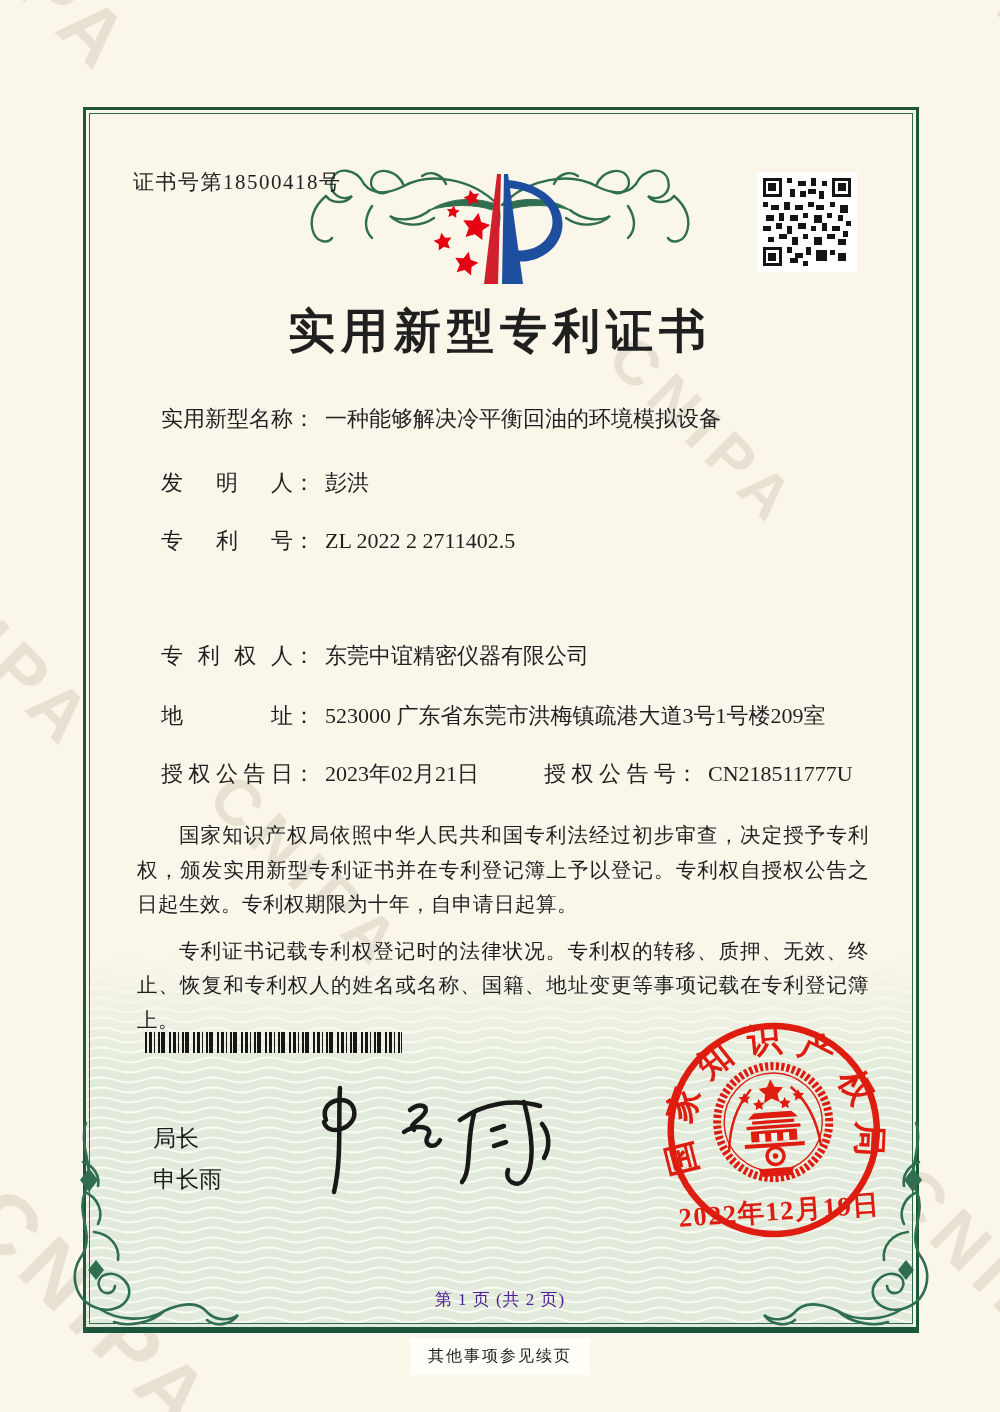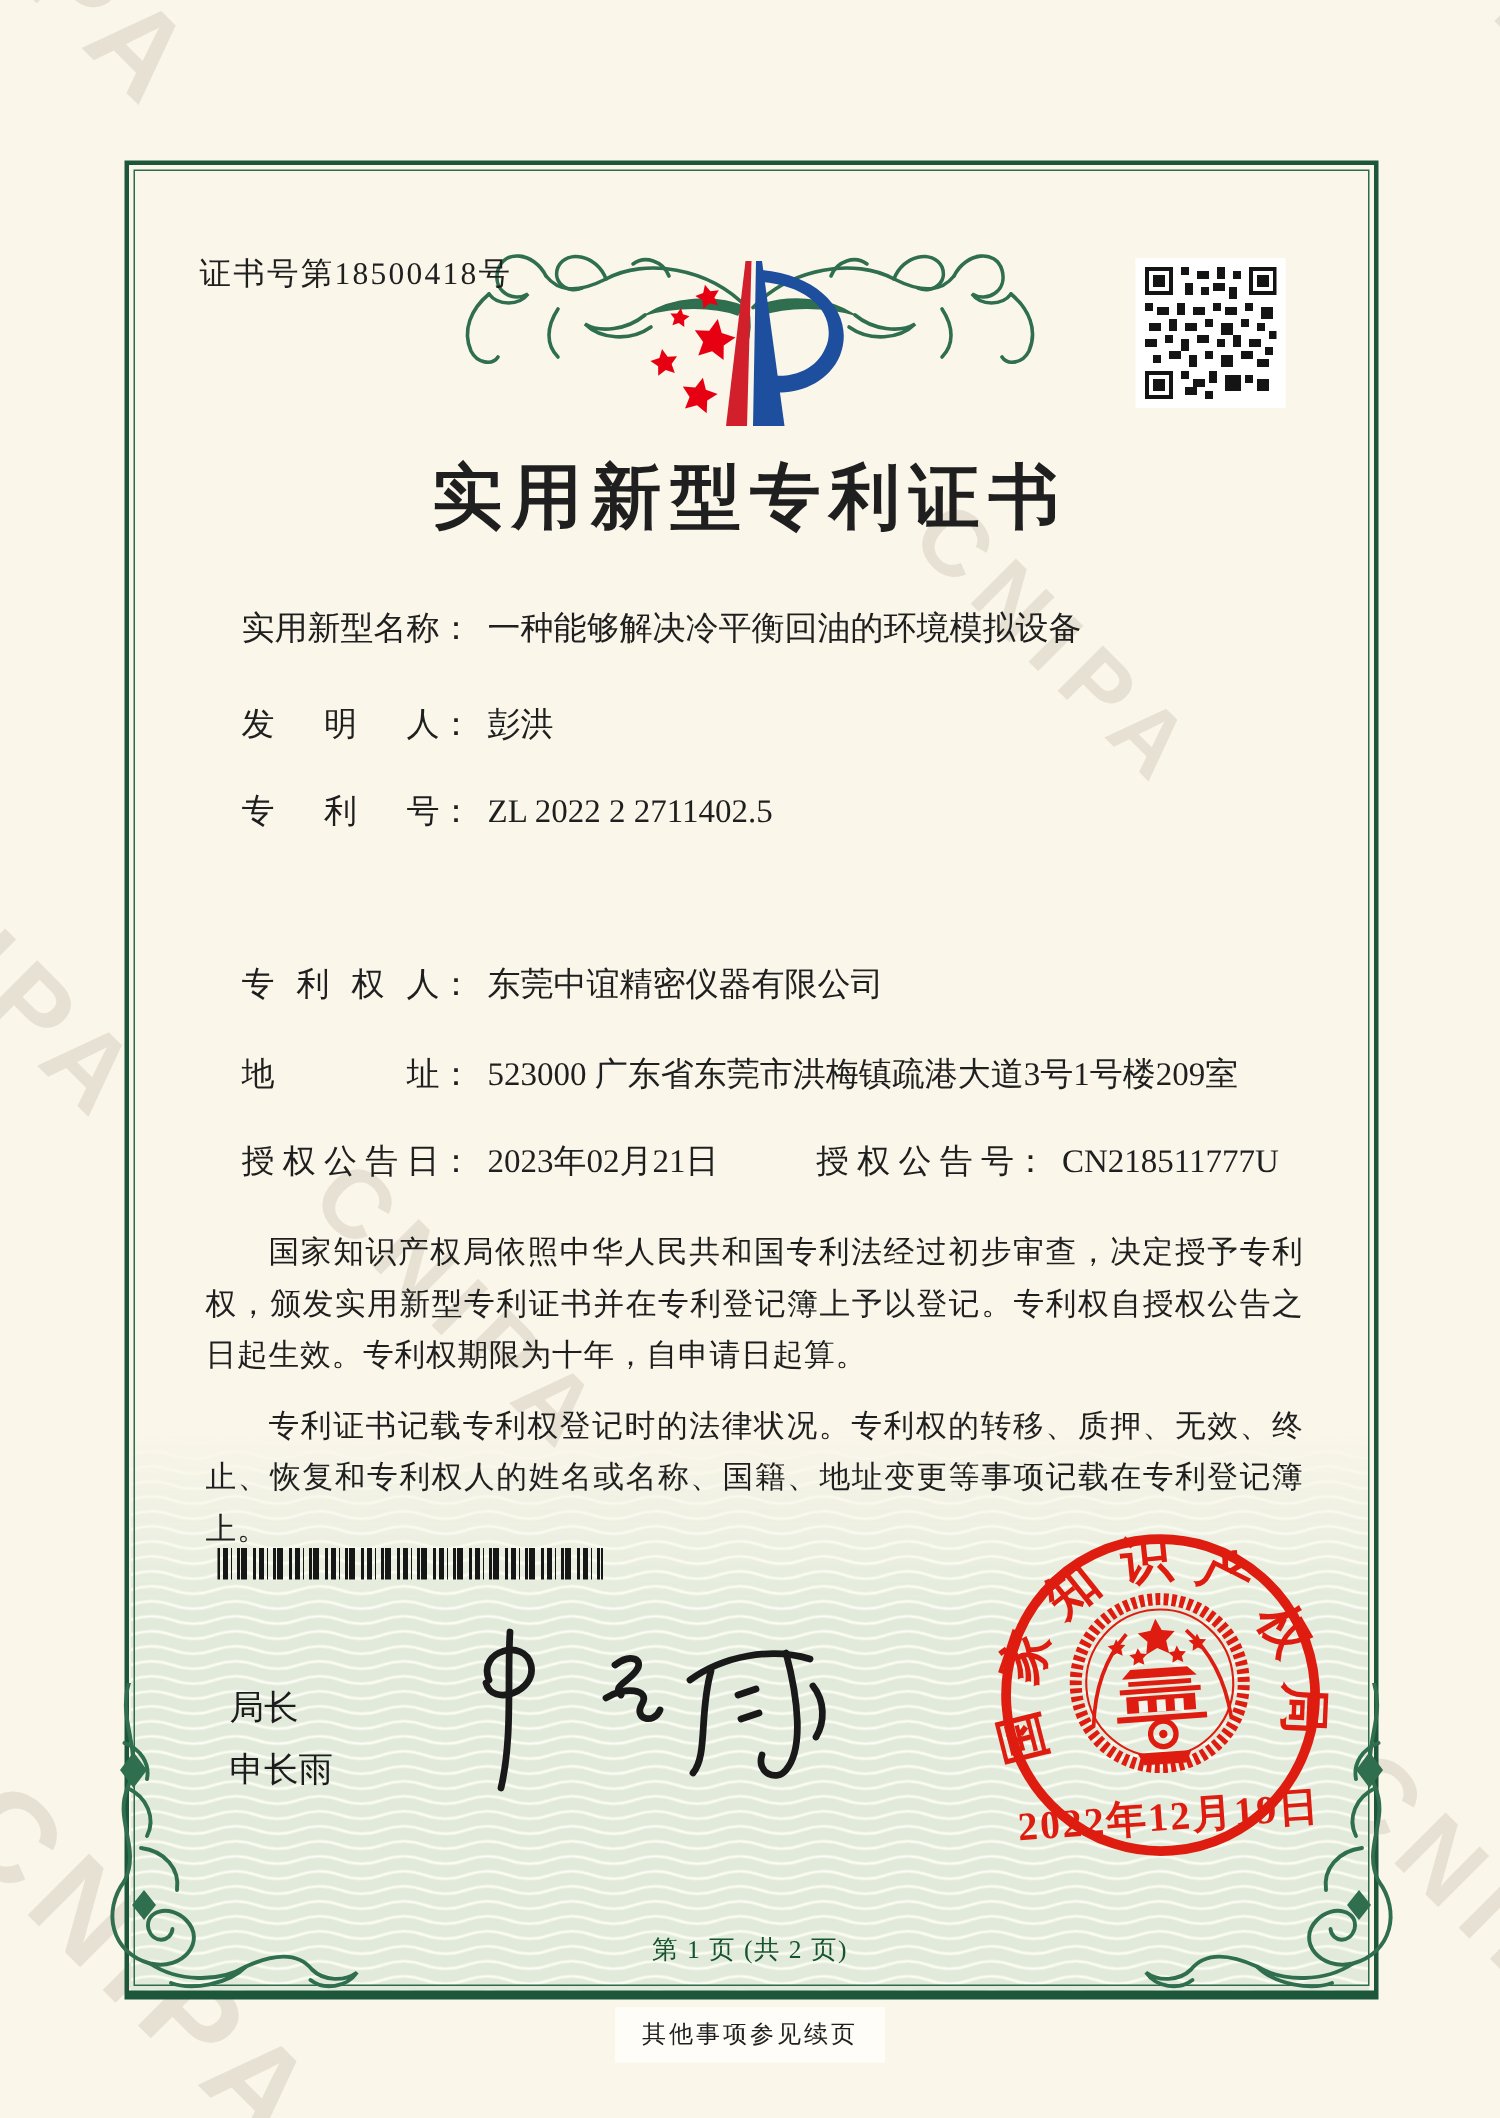--- a/index.html
+++ b/index.html
@@ -47,21 +47,21 @@
   .barcode{position:absolute; left:145px; top:1032px; width:257px; height:21px;
     background:
      repeating-linear-gradient(90deg,#161616 0 2px,transparent 2px 4px,#161616 4px 7px,
        transparent 7px 9px,#161616 9px 10px,transparent 10px 13px,#161616 13px 15px,
        transparent 15px 16px,#161616 16px 20px,transparent 20px 24px);}
   .signer{position:absolute; left:142px; top:1118px; font-size:23px; line-height:41px;
           font-family:"Liberation Sans","DejaVu Sans",sans-serif; color:#1c1c1c;margin-left:11px;}
   .sig{position:absolute; left:292px; top:1080px;}
   .seal{position:absolute; left:652px; top:1014px; transform:rotate(-4deg);}
   .page-no{position:absolute; left:0; top:1288px; width:1000px; text-align:center;
-           font-size:17px; letter-spacing:1px; color:#14532d;}
+           font-size:17px; letter-spacing:1px; color:#4c1d95;}
   .cont-note{position:absolute; left:50%; top:1338px; transform:translateX(-50%);
              background:#fffdf8; padding:8px 18px; font-size:16px; letter-spacing:2px;}
 </style>
 </head>
 <body>
 
 <div class="page">
 
   <svg class="waves" width="826" height="375" viewBox="0 0 826 375">
     <defs>

